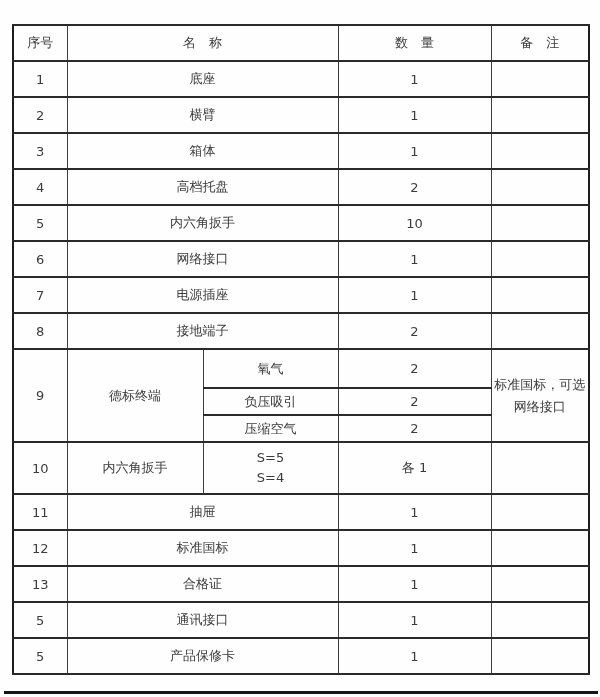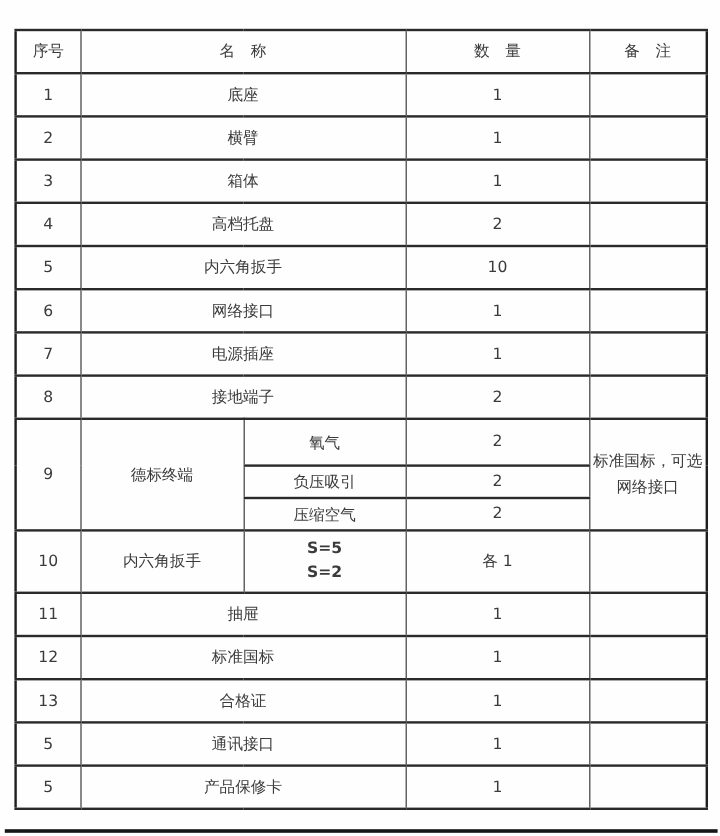--- a/index.html
+++ b/index.html
@@ -41,21 +41,20 @@
   tr.h39  { height: 39px; }
   tr.h40  { height: 27px; }
   tr.h52  { height: 52px; }
   td.remark-cell {
     text-align: left;
     padding: 4px 7px;
     line-height: 22px;
   }
   td.spec-cell div {
     line-height: 20px;
-    font-weight: bold;
   }
   .bottom-rule {
     position: absolute;
     left: 4px;
     top: 691px;
     width: 594px;
     height: 3px;
     background: #161616;
   }
 </style>
@@ -147,21 +146,21 @@
     <tr class="h40">
       <td>压缩空气</td>
       <td>2</td>
     </tr>
 
     <tr class="h52">
       <td>10</td>
       <td>内六角扳手</td>
       <td class="spec-cell">
         <div>S=5</div>
-        <div>S=2</div>
+        <div>S=4</div>
       </td>
       <td>各 1</td>
       <td></td>
     </tr>
 
     <tr class="h36">
       <td>11</td>
       <td colspan="2">抽屉</td>
       <td>1</td>
       <td></td>

